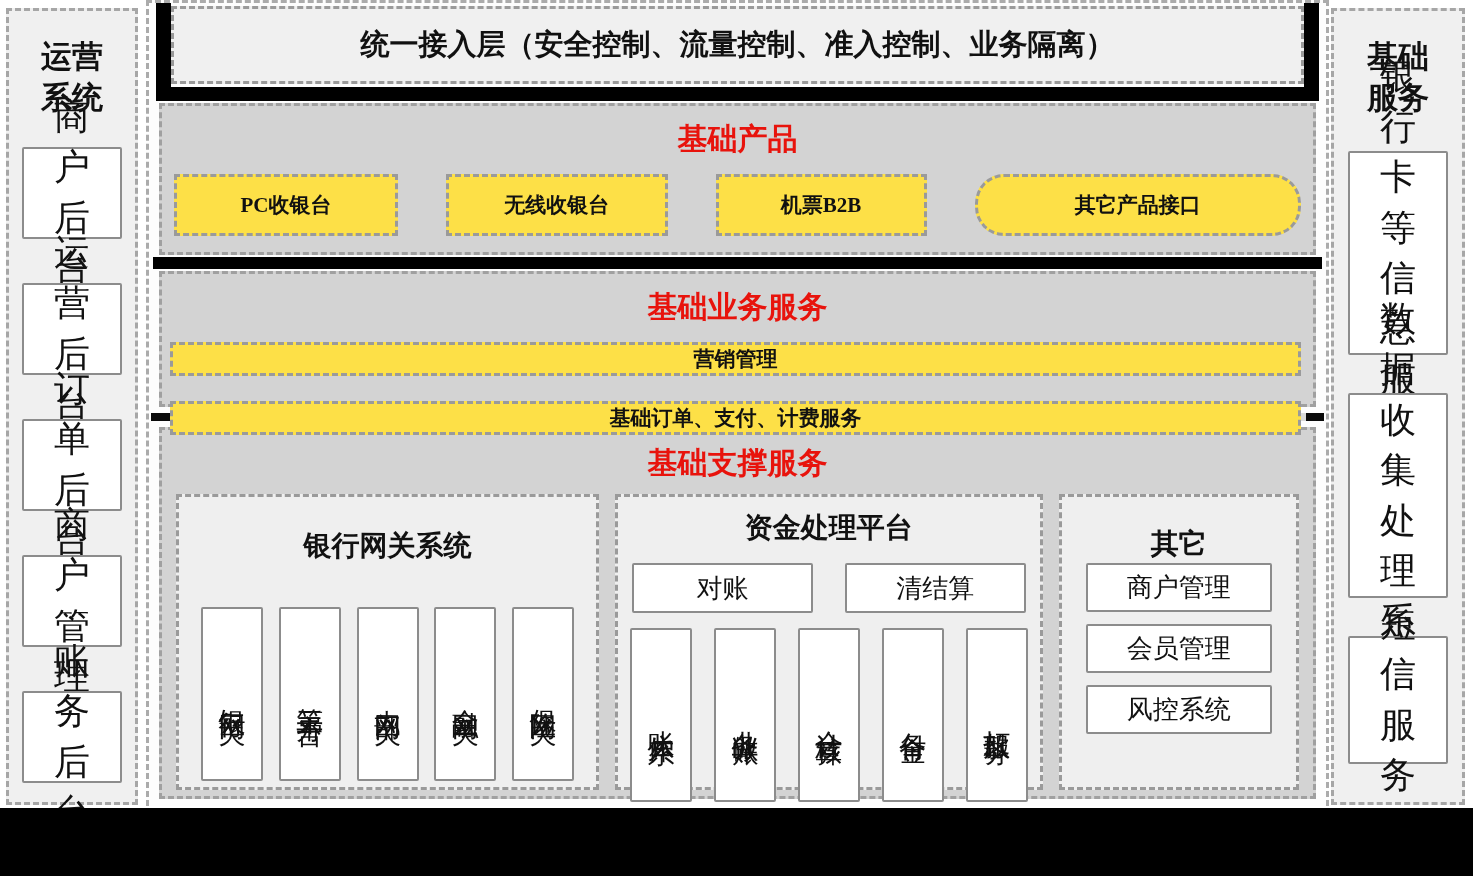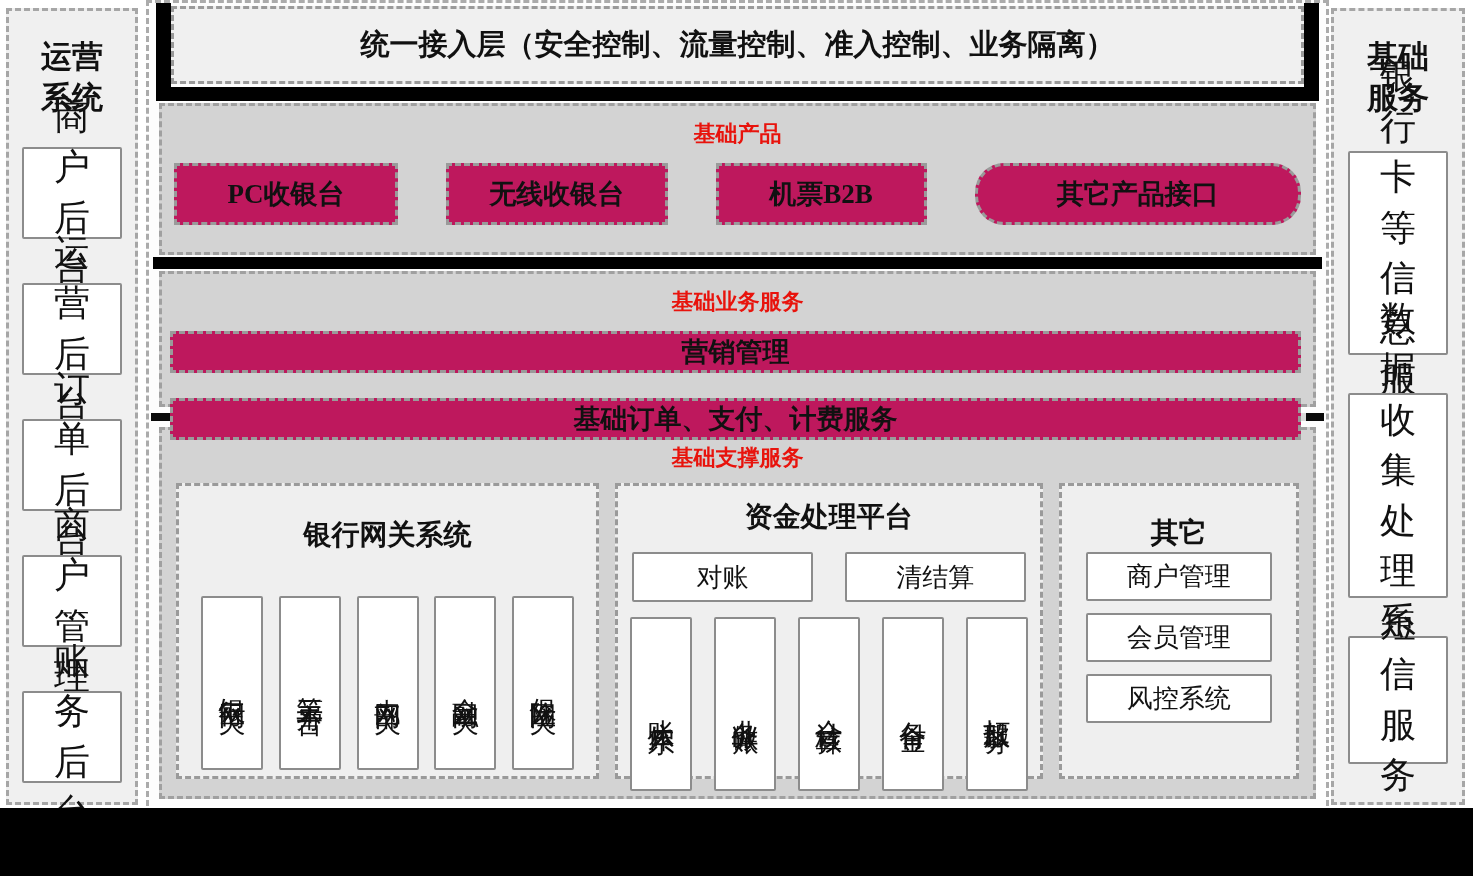--- a/index.html
+++ b/index.html
@@ -29,27 +29,27 @@
     background: #fdfdfd; }
   .top-row { display: flex; height: 84px; padding: 0 7px; }
   .vbar { width: 15px; background: #000; height: 98px; flex: 0 0 15px; }
   .access-box { flex: 1; margin: 3px 0 0 0; height: 78px; background: #f0f0f0;
     border: 3px dashed #9a9a9a; display: flex; align-items: center; justify-content: center;
     font-size: 29px; font-weight: bold; }
   .hbar1 { height: 14px; background: #000; margin: 0 7px; }
   .hbar2 { height: 12px; background: #000; margin: 2px 4px; }
 
   .band { margin: 2px 10px; border: 3px dashed #a0a0a0; background: #d3d3d3; }
-  .band-title { text-align: center; font-weight: bold; font-size: 22px; padding-top: 13px; }
+  .band-title { text-align: center; font-weight: bold; font-size: 30px; padding-top: 13px; }
   .red { color: #e8130c; }
 
   .band.products { height: 152px; }
   .band.products .box-row { display: flex; gap: 48px; padding: 14px 12px 0; }
-  .dash-box { border: 3px dashed #9a9a9a; background: #be185d; height: 62px;
-    display: flex; align-items: center; justify-content: center; font-size: 27px; font-weight: bold; }
+  .dash-box { border: 3px dashed #9a9a9a; background: #fde047; height: 62px;
+    display: flex; align-items: center; justify-content: center; font-size: 21px; font-weight: bold; }
   .band.products .dash-box:nth-child(1) { flex: 1.02; }
   .band.products .dash-box:nth-child(2) { flex: 1.01; }
   .band.products .dash-box:nth-child(3) { flex: 0.96; }
   .band.products .dash-box:nth-child(4) { flex: 1.50; border-radius: 29px; }
 
   .band.services { height: 136px; }
   .band.services .box-row { display: flex; gap: 25px; padding: 14px 12px 0 8px; flex-direction: column; }
   .band.services .dash-box { height: 66px; }
   .band.services .dash-box:nth-child(1) { flex: 1; }
   .band.services .dash-box:nth-child(2) { flex: 1.4; }

